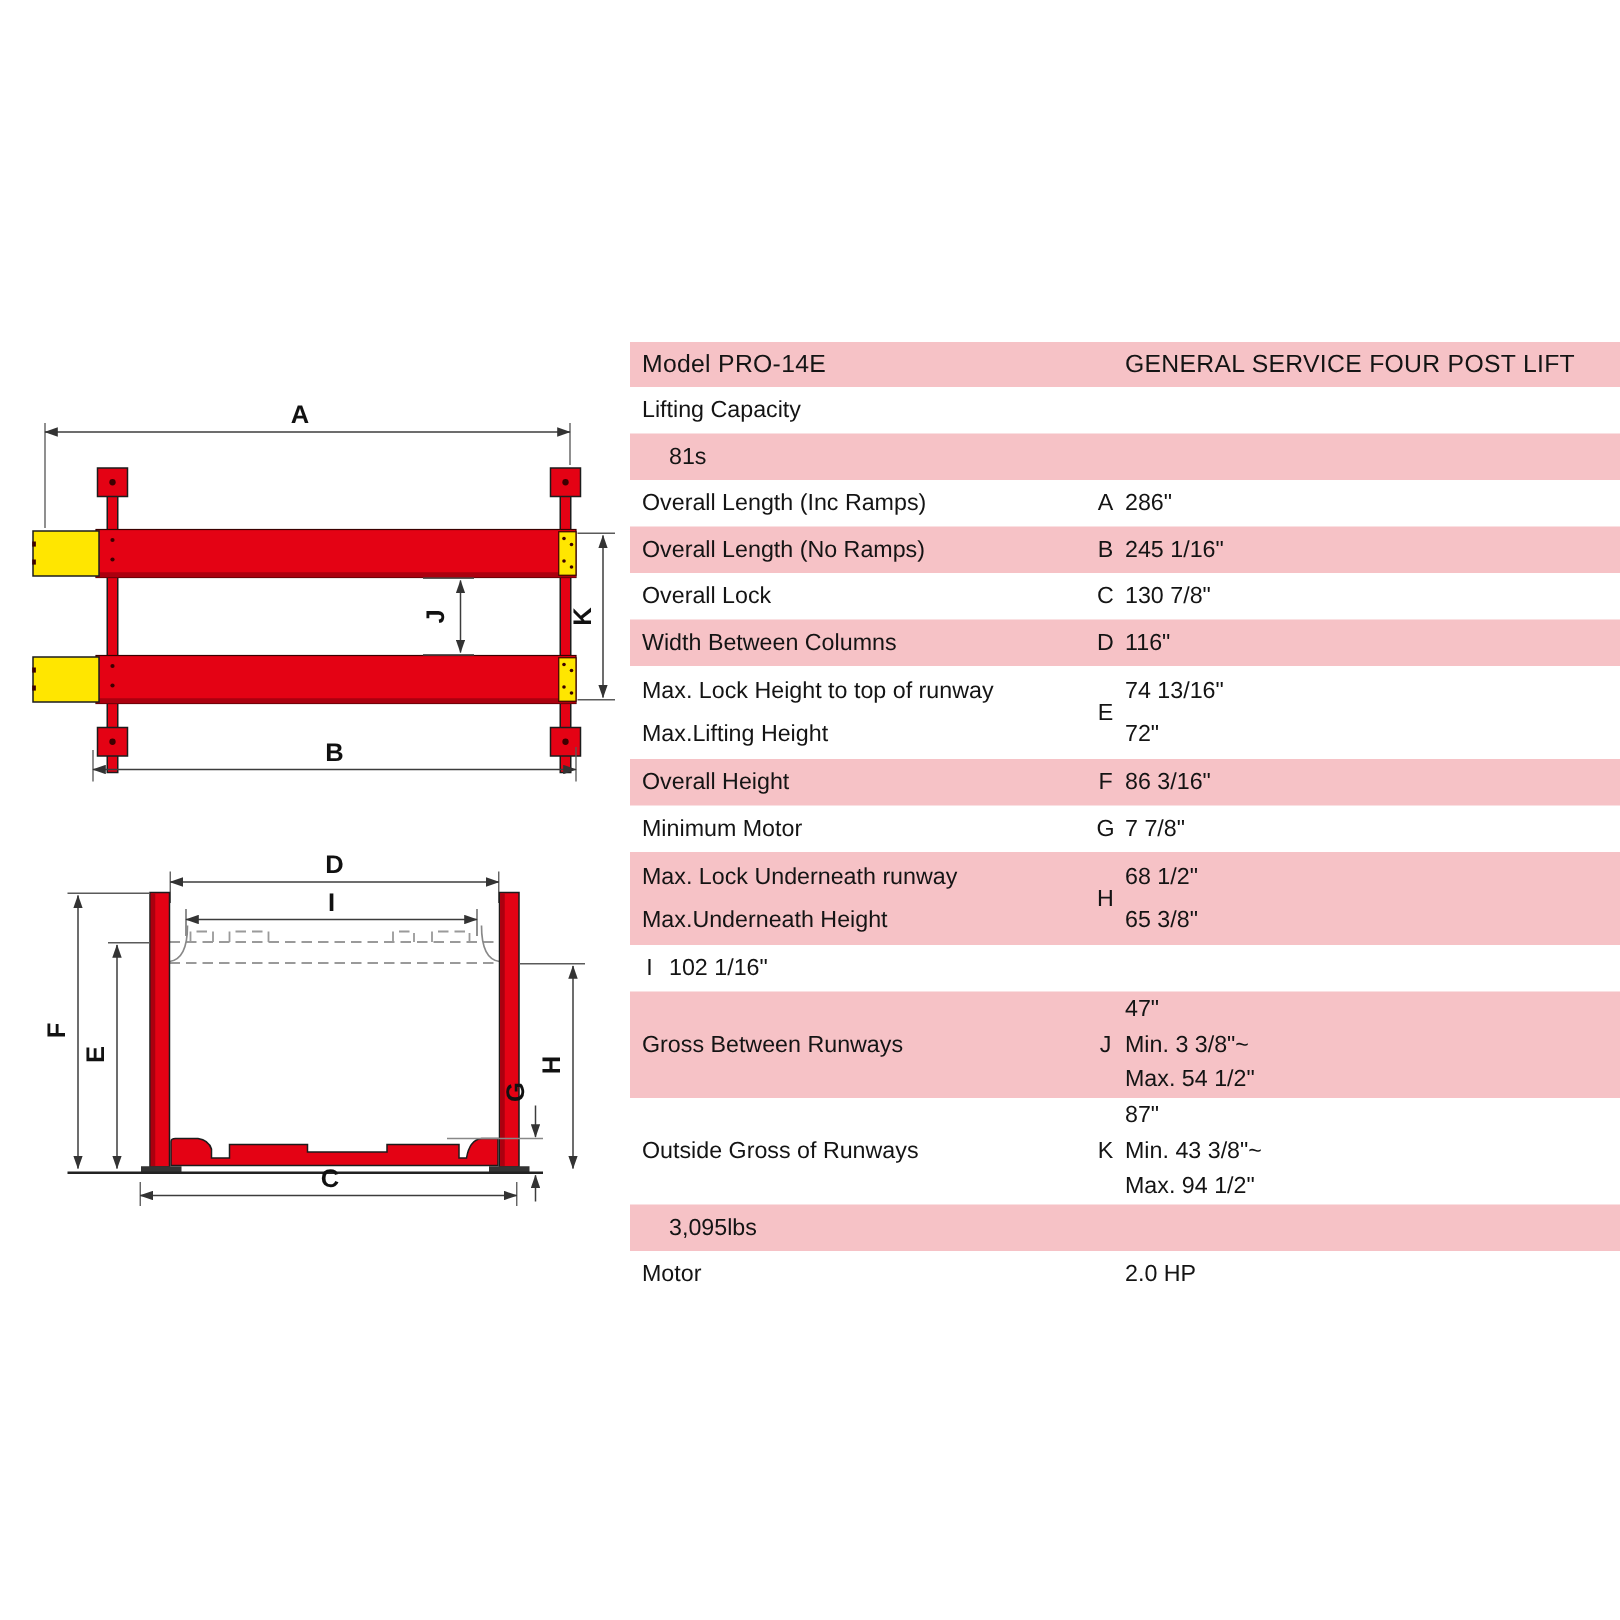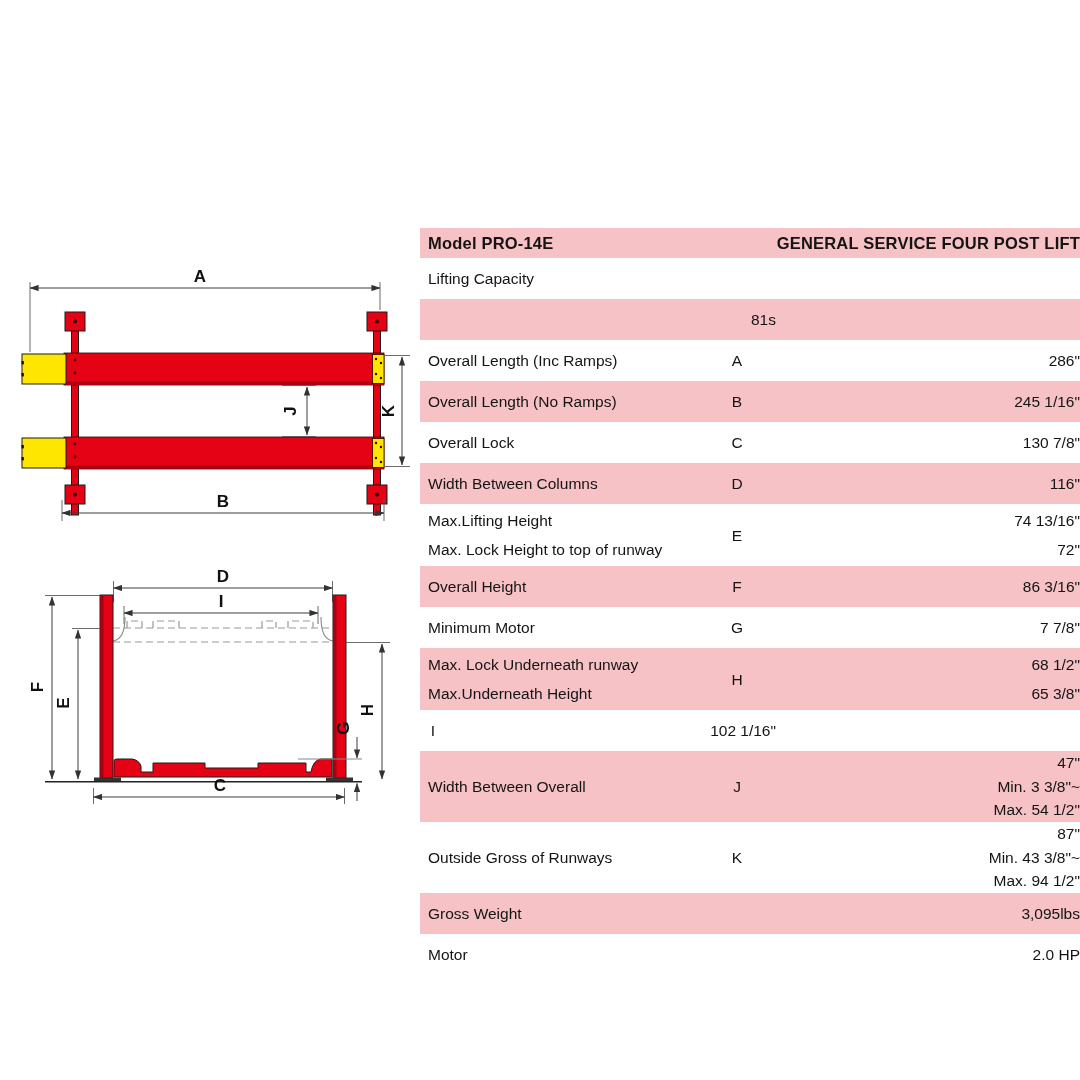--- a/index.html
+++ b/index.html
@@ -6,27 +6,27 @@
   #page{position:relative;width:1080px;height:1080px;background:#fff;overflow:hidden;
         font-family:"Liberation Sans", sans-serif;color:#141414;}
 
   
   #spec-table{position:absolute;left:420px;top:228px;width:660px;}
   .row{display:flex;align-items:stretch;}
   .row.pink{background:var(--row-pink,#f6c2c6);}
   .cell{box-sizing:border-box;}
   .label{flex:1;padding-left:8px;display:flex;flex-direction:column;justify-content:center;}
   .letter{width:26px;display:flex;align-items:center;justify-content:center;}
-  .value{width:330px;display:flex;flex-direction:column;justify-content:center;align-items:flex-end;}
+  .value{width:330px;display:flex;flex-direction:column;justify-content:center;}
   .line{font-size:15.5px;white-space:nowrap;}
-  .lines1{height:41px}.lines1 .line{line-height:30px;}
+  .lines1{height:31px}.lines1 .line{line-height:30px;}
   .lines2{height:62px}.lines2 .line{line-height:29px;}
   .lines3{height:71px}.lines3 .line{line-height:23.6px;}
   .header-row{height:30px;}
-  .header-row .line{font-weight:bold;font-size:16.5px;letter-spacing:.2px;line-height:30px;}
+  .header-row .line{font-weight:normal;font-size:16.5px;letter-spacing:.2px;line-height:30px;}
 
   
   svg{position:absolute;left:0;overflow:visible;}
   #top-view{top:255px;}
   #front-view{top:545px;}
   .rf{fill:var(--lift-red,#e40214);}
   .dkf{fill:#ab000f;}
   .yf{fill:var(--ramp-yellow,#ffe600);}
   .outl{stroke:#1c1c1c;stroke-width:1;}
   .outl2{stroke:#3a0000;stroke-width:.8;}
@@ -286,22 +286,22 @@
         </div>
       <div class="cell letter">
           <span class="line">D</span>
         </div>
       <div class="cell value">
           <div class="line">116"</div>
         </div>
     </div>
       <div class="row lines2">
       <div class="cell label">
+          <div class="line">Max. Lock Height to top of runway</div>
           <div class="line">Max.Lifting Height</div>
-          <div class="line">Max. Lock Height to top of runway</div>
         </div>
       <div class="cell letter">
           <span class="line">E</span>
         </div>
       <div class="cell value">
           <div class="line">74 13/16"</div>
           <div class="line">72"</div>
         </div>
     </div>
       <div class="row lines1 pink">
@@ -342,21 +342,21 @@
       <div class="row lines1">
       <div class="cell letter">
           <span class="line">I</span>
         </div>
       <div class="cell value">
           <div class="line">102 1/16"</div>
         </div>
     </div>
       <div class="row lines3 pink">
       <div class="cell label">
-          <div class="line">Width Between Overall</div>
+          <div class="line">Gross Between Runways</div>
         </div>
       <div class="cell letter">
           <span class="line">J</span>
         </div>
       <div class="cell value">
           <div class="line">47"</div>
           <div class="line">Min. 3 3/8"~</div>
           <div class="line">Max. 54 1/2"</div>
         </div>
     </div>
@@ -367,23 +367,20 @@
       <div class="cell letter">
           <span class="line">K</span>
         </div>
       <div class="cell value">
           <div class="line">87"</div>
           <div class="line">Min. 43 3/8"~</div>
           <div class="line">Max. 94 1/2"</div>
         </div>
     </div>
       <div class="row lines1 pink">
-      <div class="cell label">
-          <div class="line">Gross Weight</div>
-        </div>
       <div class="cell letter">
           <span class="line"></span>
         </div>
       <div class="cell value">
           <div class="line">3,095lbs</div>
         </div>
     </div>
       <div class="row lines1">
       <div class="cell label">
           <div class="line">Motor</div>

